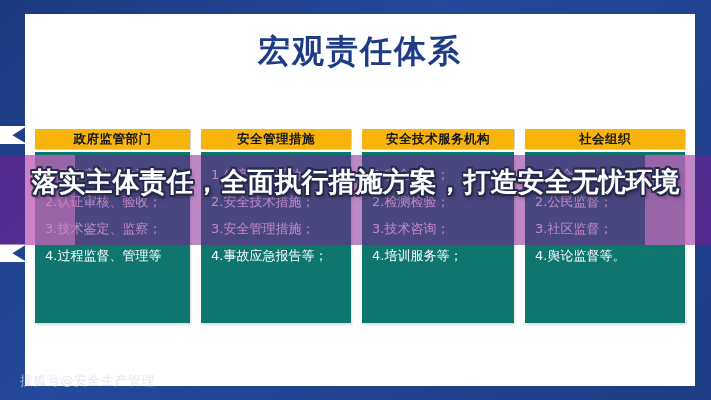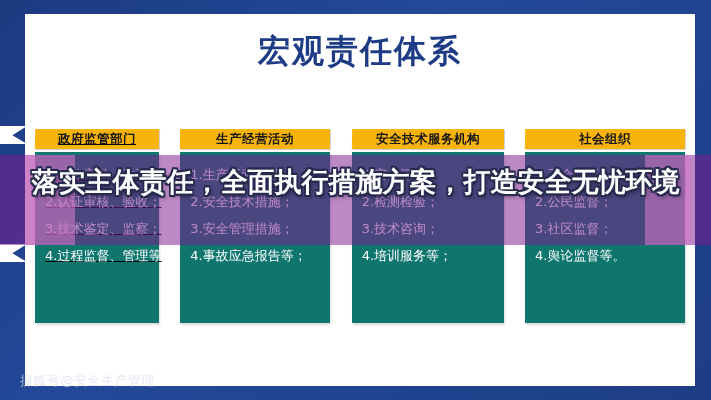--- a/index.html
+++ b/index.html
@@ -57,21 +57,21 @@
   .col .body{
     margin-top:3px;background:#0f766e;padding:9px 6px 12px 6px;
     min-height:150px;
     box-shadow:1px 2px 2px rgba(0,0,0,0.15);
   }
   .col .body .row{
     color:#ffffff;font-size:13px;line-height:1.0;
     padding:7px 0 7px 4px;white-space:nowrap;
     font-family:"DejaVu Sans","Liberation Sans",sans-serif;
   }
-  #col1{width:124px;text-decoration:underline;}
+  #col1{width:155px;}
   #col2{width:150px;}
   #col3{width:152px;}
   #col4{width:160px;}
   
   #overlay-band{
     position:absolute;left:0;top:155px;width:711px;height:90px;
     pointer-events:none;
   }
   #overlay-dark{
     position:absolute;left:0;top:0;width:711px;height:90px;
@@ -124,21 +124,21 @@
         <div class="head">政府监管部门</div>
         <div class="body">
           <div class="row">1.行政审批、许可；</div>
           <div class="row">2.认证审核、验收；</div>
           <div class="row">3.技术鉴定、监察；</div>
           <div class="row">4.过程监督、管理等</div>
         </div>
       </div>
 
       <div class="col" id="col2">
-        <div class="head">生产经营活动</div>
+        <div class="head">安全管理措施</div>
         <div class="body">
           <div class="row">1.生产经营活动；</div>
           <div class="row">2.安全技术措施；</div>
           <div class="row">3.安全管理措施；</div>
           <div class="row">4.事故应急报告等；</div>
         </div>
       </div>
 
       <div class="col" id="col3">
         <div class="head">安全技术服务机构</div>

